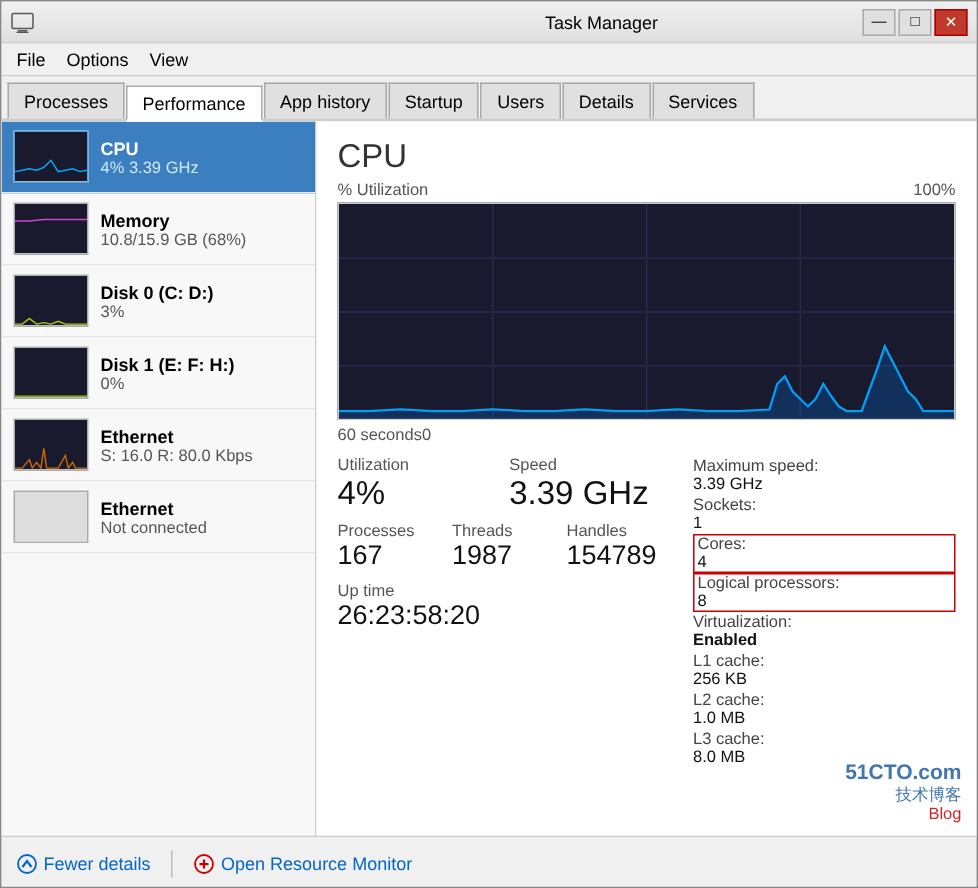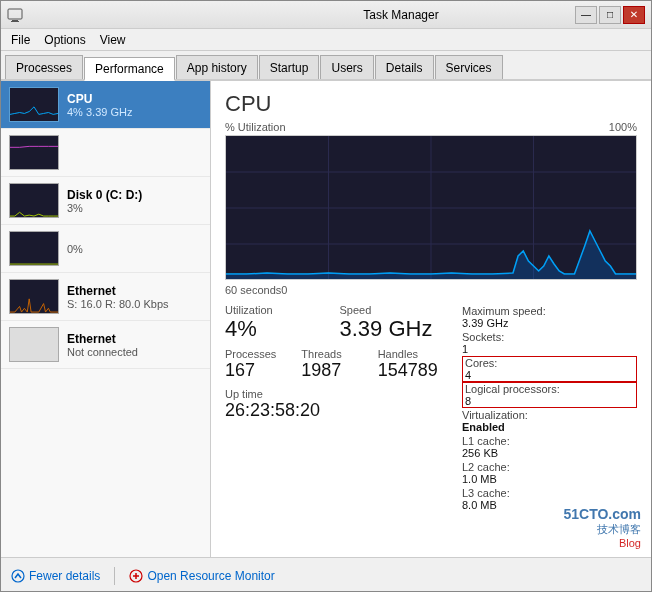--- a/index.html
+++ b/index.html
@@ -377,20 +377,24 @@
         </div>
       </div>
 
       <div class="sidebar-item">
         <div class="sidebar-thumbnail">
           <svg class="mini-graph" viewBox="0 0 50 35" preserveAspectRatio="none">
             <rect width="50" height="35" fill="#1a1a2e"></rect>
             <polyline points="0,12 10,12 20,11 30,11 40,11 50,11" fill="none" stroke="#cc44cc" stroke-width="1"></polyline>
           </svg>
         </div>
+        <div class="sidebar-info">
+          <div class="sidebar-label">Memory</div>
+          <div class="sidebar-sublabel">10.8/15.9 GB (68%)</div>
+        </div>
       </div>
 
       <div class="sidebar-item">
         <div class="sidebar-thumbnail">
           <svg class="mini-graph" viewBox="0 0 50 35" preserveAspectRatio="none">
             <rect width="50" height="35" fill="#1a1a2e"></rect>
             <polyline points="0,34 5,34 10,30 15,34 20,33 25,34 30,32 35,34 40,34 45,34 50,34" fill="none" stroke="#aacc00" stroke-width="1"></polyline>
           </svg>
         </div>
         <div class="sidebar-info">
@@ -400,20 +404,21 @@
       </div>
 
       <div class="sidebar-item">
         <div class="sidebar-thumbnail">
           <svg class="mini-graph" viewBox="0 0 50 35" preserveAspectRatio="none">
             <rect width="50" height="35" fill="#1a1a2e"></rect>
             <line x1="0" y1="34" x2="50" y2="34" stroke="#aacc00" stroke-width="1"></line>
           </svg>
         </div>
         <div class="sidebar-info">
+          <div class="sidebar-label">Disk 1 (E: F: H:)</div>
           <div class="sidebar-sublabel">0%</div>
         </div>
       </div>
 
       <div class="sidebar-item">
         <div class="sidebar-thumbnail">
           <svg class="mini-graph" viewBox="0 0 50 35" preserveAspectRatio="none">
             <rect width="50" height="35" fill="#1a1a2e"></rect>
             <polyline points="0,34 5,34 10,28 12,34 15,30 18,34 20,20 22,34 30,34 35,25 37,34 40,30 42,34 50,34" fill="none" stroke="#cc6600" stroke-width="1"></polyline>
           </svg>

